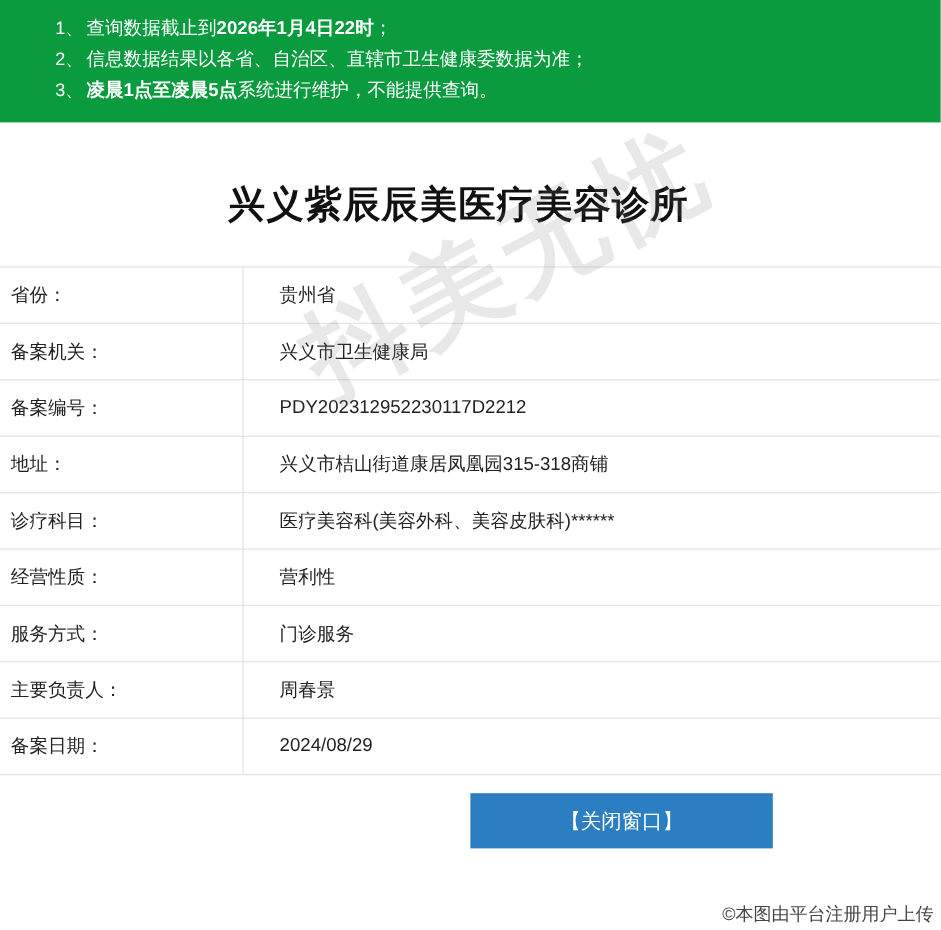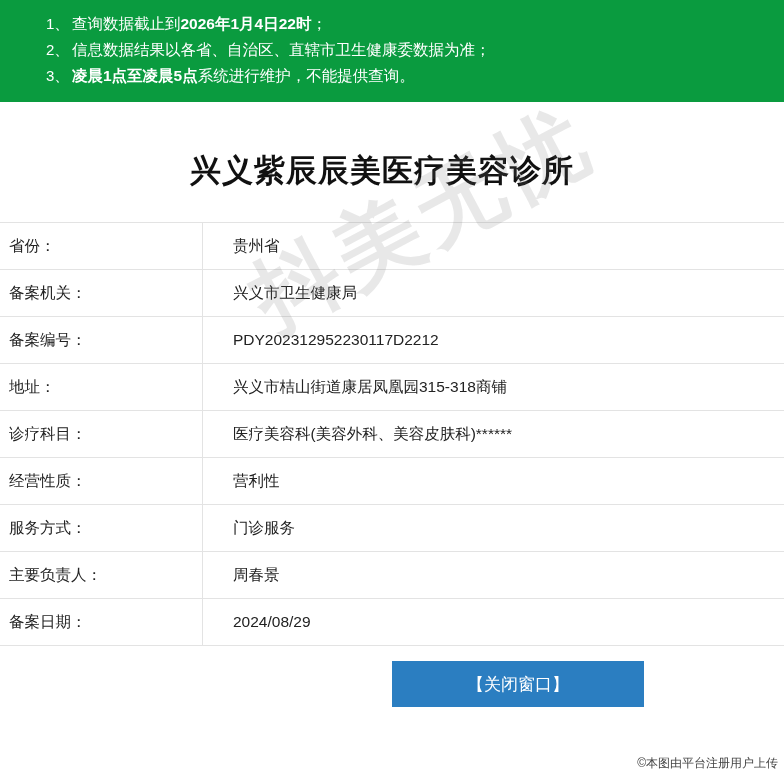--- a/index.html
+++ b/index.html
@@ -116,21 +116,21 @@
     display: flex;
     align-items: center;
     justify-content: center;
     font-family: "Liberation Sans", sans-serif;
   }
 
   .credit {
     position: absolute;
     right: 4px;
     bottom: 2px;
-    font-size: 12px;
+    font-size: 15px;
     color: #444;
     background: rgba(255,255,255,0.6);
     padding: 1px 2px;
     white-space: nowrap;
   }
 </style>
 </head>
 <body>
 
 <div class="notice">

